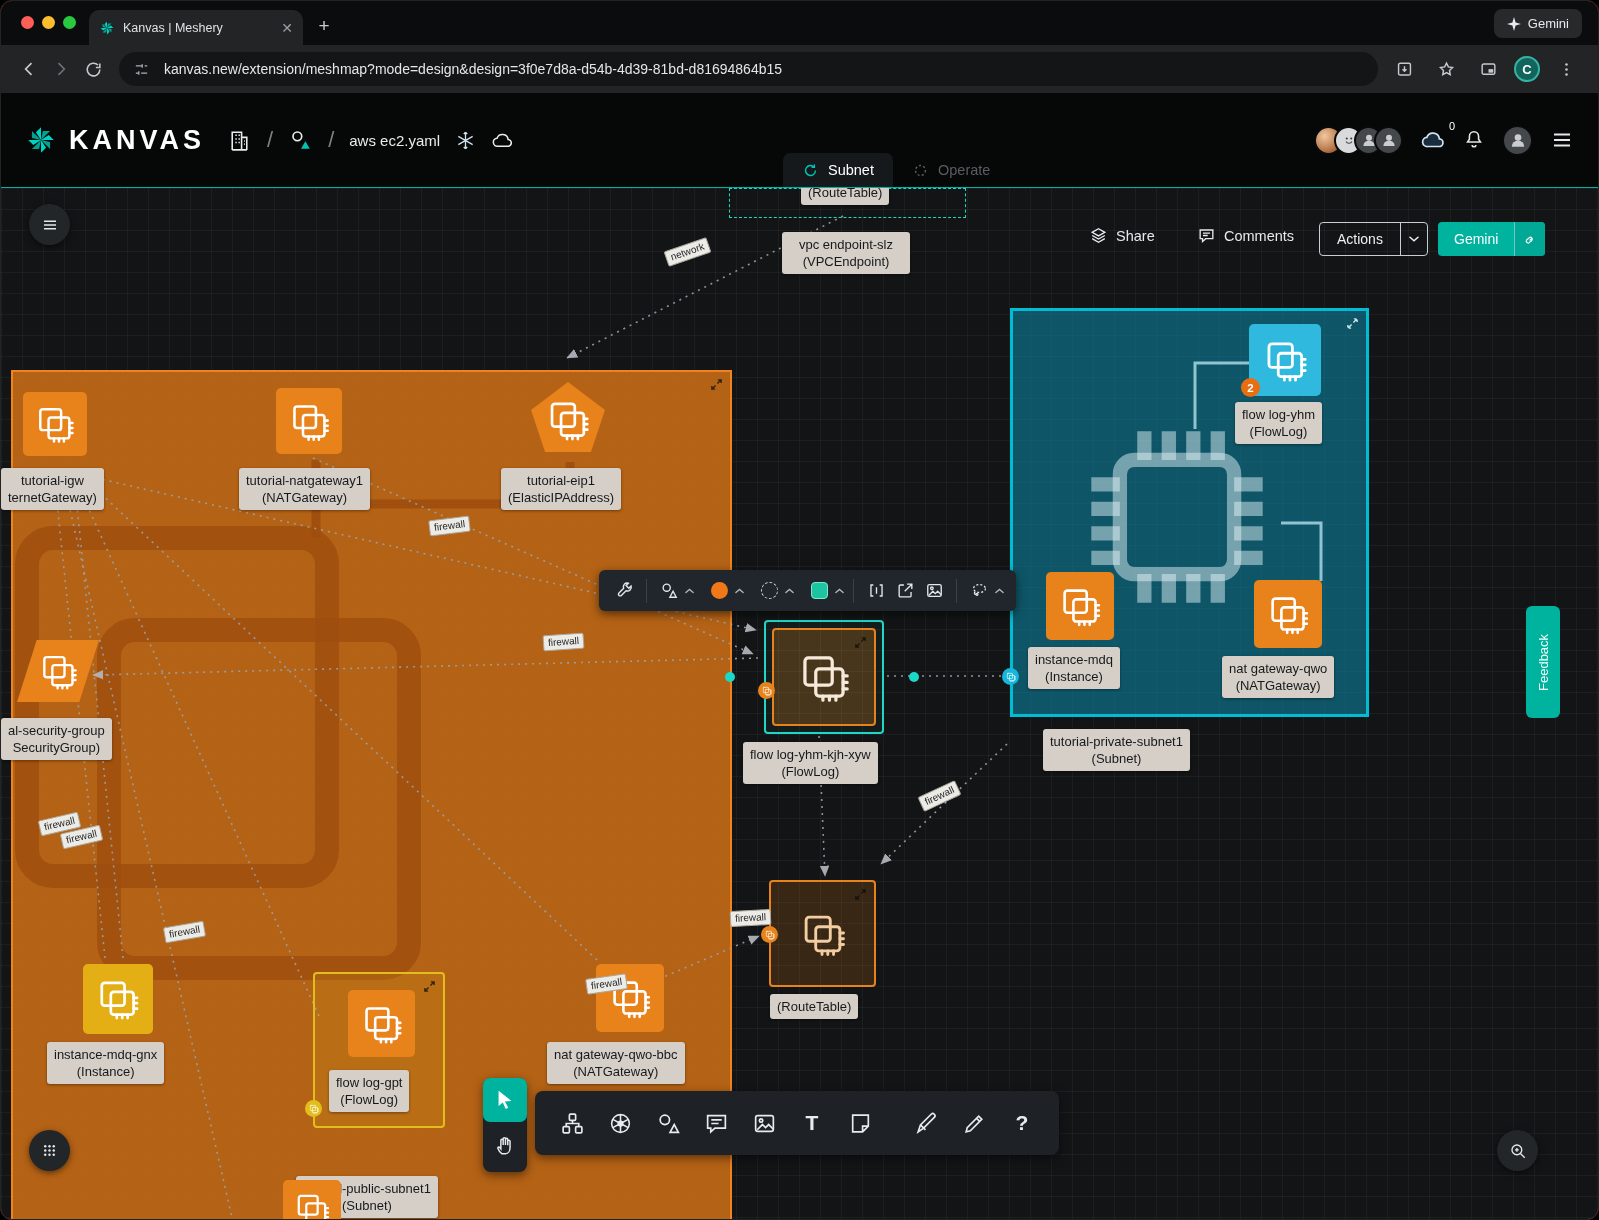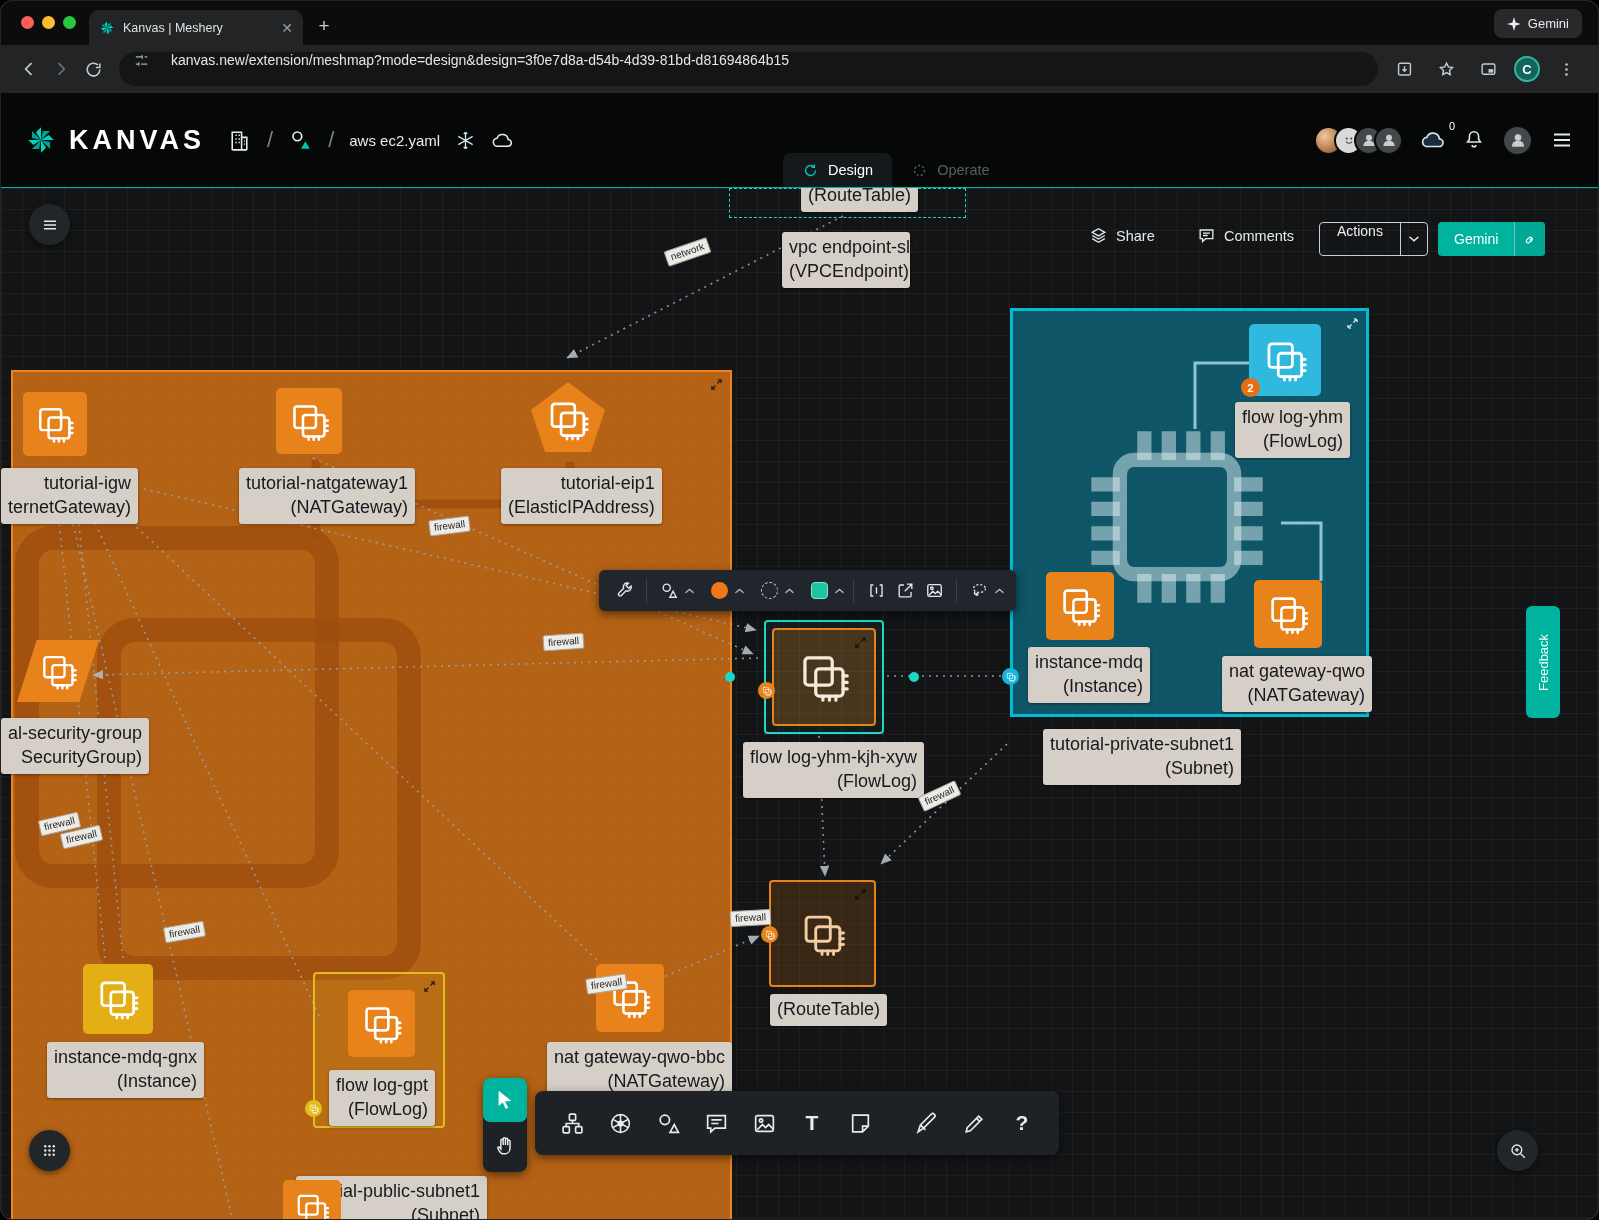--- a/index.html
+++ b/index.html
@@ -10,21 +10,21 @@
 .traffic{position:absolute;left:20px;top:15px;display:flex;gap:8px}
 .light{width:13px;height:13px;border-radius:50%}
 .tab{margin-left:72px;width:214px;height:35px;background:#222425;border-radius:10px 10px 0 0;display:flex;align-items:center;gap:8px;padding:0 10px;color:#dfe2e4;font-size:12.5px}
 .tab .ttl{white-space:nowrap;overflow:hidden}
 .tab-close{margin-left:auto;color:#9aa0a4;font-size:14px;line-height:1}
 .newtab{width:26px;height:30px;color:#c7cbce;font-size:19px;display:flex;align-items:center;justify-content:center;margin:0 0 4px 8px}
 .gemini{margin-left:auto;margin-bottom:7px;height:29px;background:#27292b;border-radius:8px;display:flex;align-items:center;gap:7px;padding:0 13px;color:#e8eaed;font-size:13px}
 .urlrow{height:48px;background:#222425;display:flex;align-items:center;padding:0 12px}
 .navbtn{width:32px;height:32px;border-radius:50%;display:flex;align-items:center;justify-content:center;color:#c6cacd}
 .navbtn.dim{color:#6b7074}
-.urlbar{flex:1;height:34px;background:#141516;border-radius:17px;display:flex;align-items:flex-start;gap:21px;padding:0 14px;color:#e4e6e8;font-size:14px;margin:0 10px}
+.urlbar{flex:1;height:34px;background:#141516;border-radius:17px;display:flex;align-items:center;gap:14px;padding:0 14px;color:#e4e6e8;font-size:14px;margin:0 10px}
 .urlicons{display:flex;align-items:center;gap:10px;padding-right:4px}
 .avatarC{width:26px;height:26px;border-radius:50%;background:#11655c;border:2px solid #35b3a4;color:#fff;display:flex;align-items:center;justify-content:center;font-size:13px;font-weight:bold}
 
 .appheader{position:relative;height:94px;background:#060707;display:flex;align-items:center;padding:0 24px}
 .brand{color:#fff;font-size:27px;font-weight:bold;letter-spacing:4px;margin-left:12px}
 .crumb{display:flex;align-items:center;gap:15px;margin-left:22px;color:#cfd3d6}
 .slash{color:#7c8185;font-size:22px;font-weight:300}
 .filename{font-size:15px;color:#e8eaec}
 .hdr-right{margin-left:auto;display:flex;align-items:center;gap:17px}
 .avgroup{display:flex;align-items:center}
@@ -48,21 +48,21 @@
 .sq.orange{background:#E8821B}
 .sq.yellow{background:#E3AF15}
 .sq.cyan{background:#2FB9DE}
 .sq svg{width:62%;height:62%}
 .pent{clip-path:polygon(50% 0,100% 40%,81% 100%,19% 100%,0 40%);border-radius:0}
 .para{clip-path:polygon(24% 0,100% 0,76% 100%,0 100%);border-radius:0}
 .groupbox{position:absolute;border:2px solid #E2BE1C;background:rgba(226,190,28,.13);border-radius:4px}
 .selwrap{position:absolute;border:2px solid #1BD9C6;border-radius:4px;padding:6px;background:rgba(27,217,198,.05)}
 .selinner{width:100%;height:100%;border:2px solid #E8821B;background:rgba(232,130,27,.25);border-radius:4px;display:flex;align-items:center;justify-content:center;color:#F6E9DA;position:relative}
 .aclbox{position:absolute;border:2px solid #E8821B;background:rgba(232,130,27,.18);border-radius:4px;display:flex;align-items:center;justify-content:center;color:#F3CDA2}
-.nlabel{position:absolute;background:#D5CFC7;color:#17191c;font-size:18px;line-height:1.32;text-align:right;padding:4px 7px;border-radius:3px;box-shadow:0 1px 3px rgba(0,0,0,.4);white-space:nowrap}
+.nlabel{position:absolute;background:#D5CFC7;color:#17191c;font-size:13px;line-height:1.32;text-align:center;padding:4px 7px;border-radius:3px;box-shadow:0 1px 3px rgba(0,0,0,.4);white-space:nowrap}
 .elabel{position:absolute;background:#EDEBE6;color:#26282b;font-size:10px;line-height:1;padding:2px 4px;border-radius:2px;border:1px solid #a9a69e;white-space:nowrap}
 .handle{position:absolute;width:10px;height:10px;border-radius:50%;background:#1BD9C6}
 .linkbadge{position:absolute;width:17px;height:17px;border-radius:50%;display:flex;align-items:center;justify-content:center;color:#fff}
 .linkbadge svg{width:10px;height:10px}
 .lb-orange{background:#E8821B}
 .lb-cyan{background:#17B6DA}
 .lb-yellow{background:#E2BE1C}
 .countbadge{position:absolute;width:19px;height:19px;border-radius:50%;background:#E86E12;color:#fff;font-size:11.5px;font-weight:bold;display:flex;align-items:center;justify-content:center}
 .expandicon{position:absolute;top:6px;right:7px;width:13px;height:13px;color:rgba(10,12,12,.75)}
 .expandicon.light{color:rgba(230,245,248,.9)}
@@ -73,21 +73,21 @@
 .ctxdiv{width:1px;height:24px;background:#3a4148;margin:0 3px}
 .ctxicon{width:26px;height:26px;display:flex;align-items:center;justify-content:center;color:#E2E8EB}
 .ctxicon svg{width:19px;height:19px}
 .cdot{width:17px;height:17px;border-radius:50%;background:#F07818}
 .cdash{width:17px;height:17px;border-radius:50%;border:1.7px dashed #cdd4d8}
 .cswatch{width:17px;height:17px;border-radius:4px;background:#1EC3A0;border:1.5px solid #7fe6d2}
 .chev{width:9px;height:6px;color:#aeb6bb}
 
 .ovl{position:absolute;display:flex;align-items:center;gap:8px;color:#E6EAEC;font-size:14.5px}
 .ovl svg{width:19px;height:19px}
-.actions{position:absolute;left:1318px;top:34px;border:1px solid #C9CED2;border-radius:4px;color:#EDF0F2;font-size:14px;display:flex;align-items:flex-start;height:34px}
+.actions{position:absolute;left:1318px;top:34px;border:1px solid #C9CED2;border-radius:4px;color:#EDF0F2;font-size:14px;display:flex;align-items:center;height:34px}
 .actions .main{padding:0 17px}
 .actions .caretpart{width:27px;height:100%;display:flex;align-items:center;justify-content:center;border-left:1px solid #C9CED2}
 .share{position:absolute;left:1437px;top:34px;background:#00B39F;border-radius:4px;color:#fff;font-size:14px;display:flex;align-items:center;height:34px;overflow:hidden}
 .share .main{padding:0 16px}
 .share .iconpart{width:31px;height:100%;display:flex;align-items:center;justify-content:center;background:#02a896;border-left:1px solid rgba(255,255,255,.4)}
 .circlebtn{position:absolute;width:41px;height:41px;border-radius:50%;background:#232629;display:flex;align-items:center;justify-content:center;color:#E4E8EA;box-shadow:0 2px 6px rgba(0,0,0,.5)}
 
 .toolcol{position:absolute;left:482px;top:890px;width:44px;height:94px;background:#1E2226;border-radius:8px;box-shadow:0 3px 10px rgba(0,0,0,.5)}
 .cursorbtn{width:44px;height:44px;background:#00B39F;border-radius:7px;display:flex;align-items:center;justify-content:center;color:#fff}
 .handbtn{width:44px;height:46px;display:flex;align-items:center;justify-content:center;color:#E8ECEF}
@@ -278,21 +278,21 @@
         </div>
       <svg width="24" height="24" viewBox="0 0 24 24" stroke="#E4E8EA" stroke-width="2">
           <path d="M4 6.5 h16 M4 12 h16 M4 17.5 h16"></path>
         </svg>
     </div>
     <div class="modetoggle">
       <div class="mtab active">
         <svg width="17" height="17" viewBox="0 0 24 24" fill="none" stroke="#00C5B3" stroke-width="2">
             <path d="M19 12 a7 7 0 1 1-2-4.9 M17.5 3.5 v4 h-4"></path>
           </svg>
-        <span>Design</span>
+        <span>Subnet</span>
       </div>
       <div class="mtab inactive">
         <svg width="17" height="17" viewBox="0 0 24 24" fill="none" stroke="#585e62" stroke-width="2">
             <circle cx="12" cy="12" r="7" stroke-dasharray="3 3"></circle>
           </svg>
         <span>Operate</span>
       </div>
     </div>
   </div>
 

